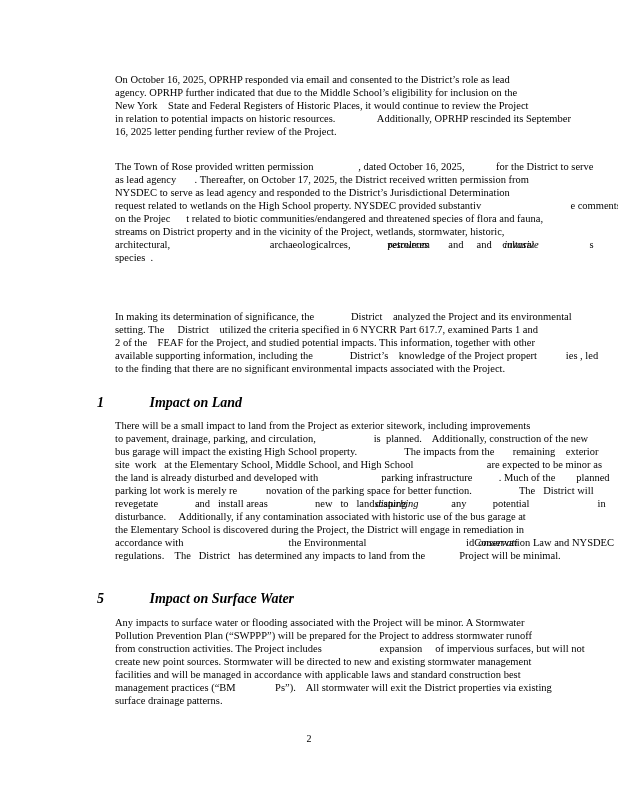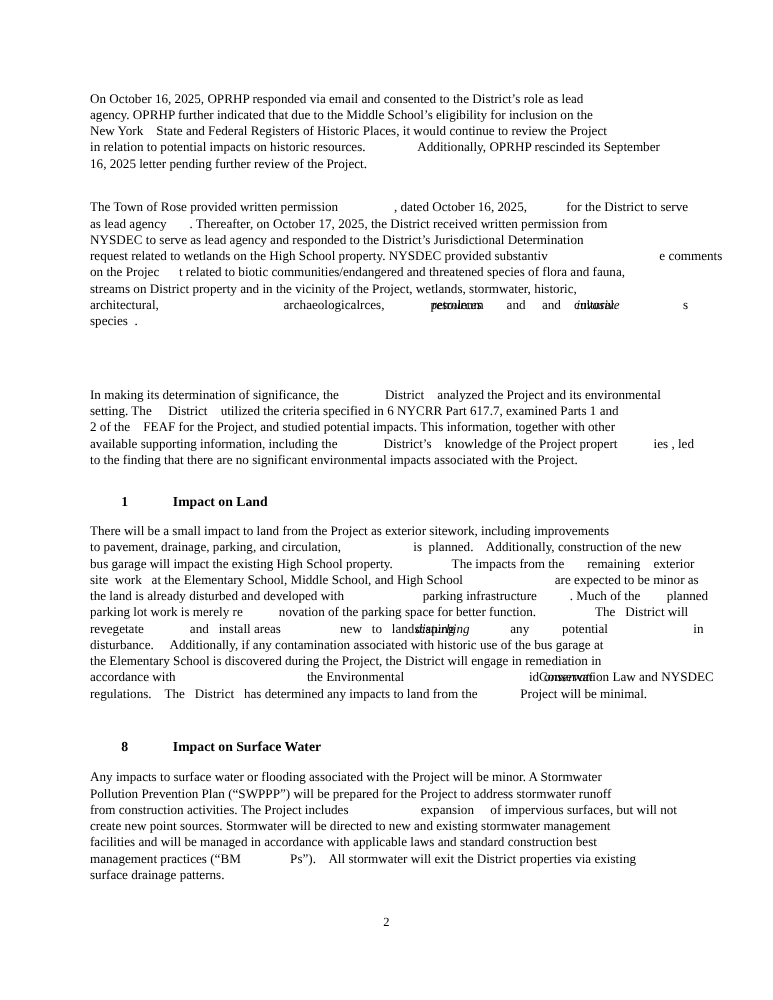--- a/index.html
+++ b/index.html
@@ -7,37 +7,38 @@
     position:relative;
     width:618px;height:800px;
     background:#ffffff;
     font-family:"Liberation Serif", serif;
     font-size:10.5px;
     line-height:13px;
     color:#000;
     overflow:hidden;
   }
   .b{position:absolute;left:72px;white-space:pre;}
-  .ln{height:13px;white-space:pre;}
+  .ln{height:13px;white-space:pre;margin-left:43px;}
   .ovl{position:relative;display:inline-block;white-space:pre;}
   .ovl2{position:absolute;top:0;white-space:pre;font-style:italic;}
   .doc-heading{
     display:inline-block;
     font-weight:bold;
     font-size:9.6px;
     letter-spacing:-0.25px;
     border-bottom:2px solid #000;
     padding-bottom:2px;
     transform:scaleX(0.97);
     transform-origin:0 0;
     white-space:pre;
   }
   .sec-heading{
     font-weight:bold;
-    font-size:11px;
+    font-style:italic;
+    font-size:14px;
     white-space:pre;
   }
   .page-number{
     position:absolute;
     top:732px;left:0;width:100%;
     text-align:center;
     font-size:10px;
   }
 </style>
 </head>
@@ -49,19 +50,19 @@
 
   <div class="b" style="top:160px"><div class="ln">The Town of Rose provided written permission                 , dated October 16, 2025,            for the District to serve</div><div class="ln">as lead agency       . Thereafter, on October 17, 2025, the District received written permission from</div><div class="ln">NYSDEC to serve as lead agency and responded to the District’s Jurisdictional Determination</div><div class="ln">request related to wetlands on the High School property. NYSDEC provided substantiv                                  e comments</div><div class="ln">on the Projec      t related to biotic communities/endangered and threatened species of flora and fauna,</div><div class="ln">streams on District property and in the vicinity of the Project, wetlands, stormwater, historic,</div><div class="ln">architectural,                                      archaeologicalrces,              <span class="ovl"><span>petroleum</span><span class="ovl2" style="left: 1px;">resources</span></span>       and     and    <span class="ovl"><span>cultural</span><span class="ovl2" style="left: 2px;">invasive</span></span>                     s</div><div class="ln">species  .</div></div>
 
 
   <div class="b" style="top:310px"><div class="ln">In making its determination of significance, the              District    analyzed the Project and its environmental</div><div class="ln">setting. The     District    utilized the criteria specified in 6 NYCRR Part 617.7, examined Parts 1 and</div><div class="ln">2 of the    FEAF for the Project, and studied potential impacts. This information, together with other</div><div class="ln">available supporting information, including the              District’s    knowledge of the Project propert           ies , led</div><div class="ln">to the finding that there are no significant environmental impacts associated with the Project.</div></div>
 
   <div class="b sec-heading" style="top:396px;left:97px">1             Impact on Land</div>
 
   <div class="b" style="top:419px"><div class="ln">There will be a small impact to land from the Project as exterior sitework, including improvements</div><div class="ln">to pavement, drainage, parking, and circulation,                      is  planned.    Additionally, construction of the new</div><div class="ln">bus garage will impact the existing High School property.                  The impacts from the       remaining    exterior</div><div class="ln">site  work   at the Elementary School, Middle School, and High School                            are expected to be minor as</div><div class="ln">the land is already disturbed and developed with                        parking infrastructure          . Much of the        planned</div><div class="ln">parking lot work is merely re           novation of the parking space for better function.                  The   District will</div><div class="ln">revegetate              and   install areas                  new   to   <span class="ovl"><span>landscaping</span><span class="ovl2" style="left: 19px;">disturbing</span></span>                 any          potential                          in</div><div class="ln">disturbance.     Additionally, if any contamination associated with historic use of the bus garage at</div><div class="ln">the Elementary School is discovered during the Project, the District will engage in remediation in</div><div class="ln">accordance with                                        the Environmental                                      id<span class="ovl"><span>Conservati</span><span class="ovl2" style="left: 4px;">onservati</span></span>on Law and NYSDEC</div><div class="ln">regulations.    The   District   has determined any impacts to land from the             Project will be minimal.</div></div>
 
-  <div class="b sec-heading" style="top:592px;left:97px">8             Impact on Surface Water</div>
+  <div class="b sec-heading" style="top:592px;left:97px">5             Impact on Surface Water</div>
 
   <div class="b" style="top:616px"><div class="ln">Any impacts to surface water or flooding associated with the Project will be minor. A Stormwater</div><div class="ln">Pollution Prevention Plan (“SWPPP”) will be prepared for the Project to address stormwater runoff</div><div class="ln">from construction activities. The Project includes                      expansion     of impervious surfaces, but will not</div><div class="ln">create new point sources. Stormwater will be directed to new and existing stormwater management</div><div class="ln">facilities and will be managed in accordance with applicable laws and standard construction best</div><div class="ln">management practices (“BM               Ps”).    All stormwater will exit the District properties via existing</div><div class="ln">surface drainage patterns.</div></div>
 
   <div class="page-number">2</div>
 
 </div>
 
 </body></html>

